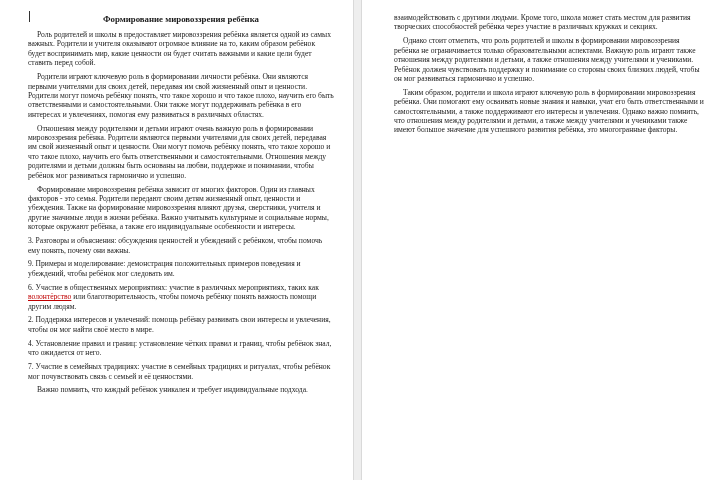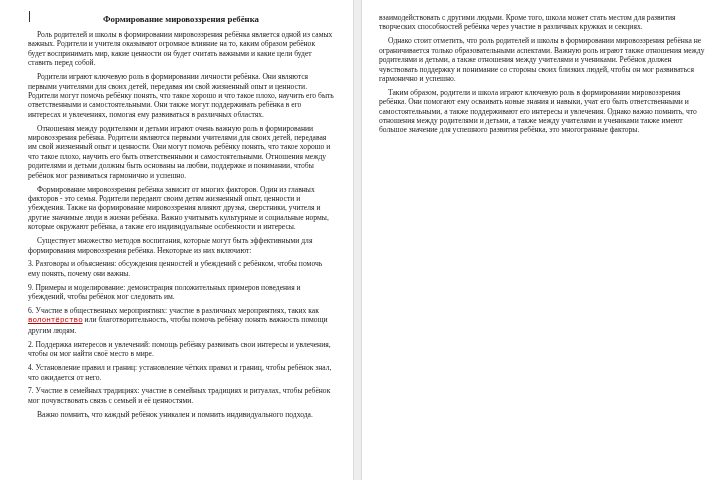--- a/index.html
+++ b/index.html
@@ -11,21 +11,21 @@
     font-family:"Liberation Serif", serif;
   }
   .page {
     position:absolute; top:0;
     background:#ffffff;
     color:#1b1b1b;
     box-sizing:border-box;
     height:480px;
   }
   .page1 { left:0; width:342px; padding:14px 8px 12px 28px; }
-  .page2 { left:362px; width:358px; padding:13px 14px 0 17px; }
+  .page2 { left:362px; width:358px; padding:13px 14px 0 32px; }
   .page-gap {
     position:absolute; left:353px; top:0;
     width:9px; height:480px;
     background:#eeeeee;
     border-left:1px solid #d9d9d9;
     border-right:1px solid #d9d9d9;
     box-sizing:border-box;
   }
   .title {
     font-size:8.8px; line-height:11px;
@@ -34,47 +34,45 @@
   }
   .para {
     font-size:7.6px; line-height:9.4px;
     margin:0 0 4.5px 0;
     text-align:left;
   }
   .para.indent { text-indent:9px; }
   .red-underline {
     color:#c00000;
     text-decoration:underline;
-    font-family:Liberation Mono, monospace;
   }
   .caret {
     position:absolute; left:29px; top:11px;
     width:1px; height:11px;
     background:#333333;
   }
 </style>
 </head>
 <body>
 
 <div class="page page1">
   <span class="caret"></span>
   <h1 class="title">Формирование мировоззрения ребёнка</h1>
   <div class="content">
-      <p class="para indent">Роль родителей и школы в формировании мировоззрения ребёнка является одной из самых важных. Родители и учителя оказывают огромное влияние на то, каким образом ребёнок будет воспринимать мир, какие ценности он будет считать важными и какие цели будет ставить перед собой.</p>
+      <p class="para indent">Роль родителей и школы в предоставляет мировоззрения ребёнка является одной из самых важных. Родители и учителя оказывают огромное влияние на то, каким образом ребёнок будет воспринимать мир, какие ценности он будет считать важными и какие цели будет ставить перед собой.</p>
       <p class="para indent">Родители играют ключевую роль в формировании личности ребёнка. Они являются первыми учителями для своих детей, передавая им свой жизненный опыт и ценности. Родители могут помочь ребёнку понять, что такое хорошо и что такое плохо, научить его быть ответственными и самостоятельными. Они также могут поддерживать ребёнка в его интересах и увлечениях, помогая ему развиваться в различных областях.</p>
       <p class="para indent">Отношения между родителями и детьми играют очень важную роль в формировании мировоззрения ребёнка. Родители являются первыми учителями для своих детей, передавая им свой жизненный опыт и ценности. Они могут помочь ребёнку понять, что такое хорошо и что такое плохо, научить его быть ответственными и самостоятельными. Отношения между родителями и детьми должны быть основаны на любви, поддержке и понимании, чтобы ребёнок мог развиваться гармонично и успешно.</p>
       <p class="para indent">Формирование мировоззрения ребёнка зависит от многих факторов. Один из главных факторов - это семья. Родители передают своим детям жизненный опыт, ценности и убеждения. Также на формирование мировоззрения влияют друзья, сверстники, учителя и другие значимые люди в жизни ребёнка. Важно учитывать культурные и социальные нормы, которые окружают ребёнка, а также его индивидуальные особенности и интересы.</p>
-      <p class="para indent">Существует множество методов воспитания, которые могут быть эффективными для формирования мировоззрения ребёнка. Некоторые из них включают:</p>
       <p class="para">3. Разговоры и объяснения: обсуждения ценностей и убеждений с ребёнком, чтобы помочь ему понять, почему они важны.</p>
       <p class="para">9. Примеры и моделирование: демонстрация положительных примеров поведения и убеждений, чтобы ребёнок мог следовать им.</p>
       <p class="para"><span>6. Участие в общественных мероприятиях: участие в различных мероприятиях, таких как </span><span class="red-underline">волонтёрство</span><span> или благотворительность, чтобы помочь ребёнку понять важность помощи другим людям.</span></p>
       <p class="para">2. Поддержка интересов и увлечений: помощь ребёнку развивать свои интересы и увлечения, чтобы он мог найти своё место в мире.</p>
       <p class="para">4. Установление правил и границ: установление чётких правил и границ, чтобы ребёнок знал, что ожидается от него.</p>
       <p class="para">7. Участие в семейных традициях: участие в семейных традициях и ритуалах, чтобы ребёнок мог почувствовать связь с семьей и её ценностями.</p>
-      <p class="para indent">Важно помнить, что каждый ребёнок уникален и помнить индивидуального подхода.</p>
+      <p class="para indent">Важно помнить, что каждый ребёнок уникален и требует индивидуальные подхода.</p>
     </div>
 </div>
 
 <div class="page-gap"></div>
 
 <div class="page page2">
   <div class="content">
       <p class="para">взаимодействовать с другими людьми. Кроме того, школа может стать местом для развития творческих способностей ребёнка через участие в различных кружках и секциях.</p>
       <p class="para indent">Однако стоит отметить, что роль родителей и школы в формировании мировоззрения ребёнка не ограничивается только образовательными аспектами. Важную роль играют также отношения между родителями и детьми, а также отношения между учителями и учениками. Ребёнок должен чувствовать поддержку и понимание со стороны своих близких людей, чтобы он мог развиваться гармонично и успешно.</p>
       <p class="para indent">Таким образом, родители и школа играют ключевую роль в формировании мировоззрения ребёнка. Они помогают ему осваивать новые знания и навыки, учат его быть ответственными и самостоятельными, а также поддерживают его интересы и увлечения. Однако важно помнить, что отношения между родителями и детьми, а также между учителями и учениками также имеют большое значение для успешного развития ребёнка, это многогранные факторы.</p>

